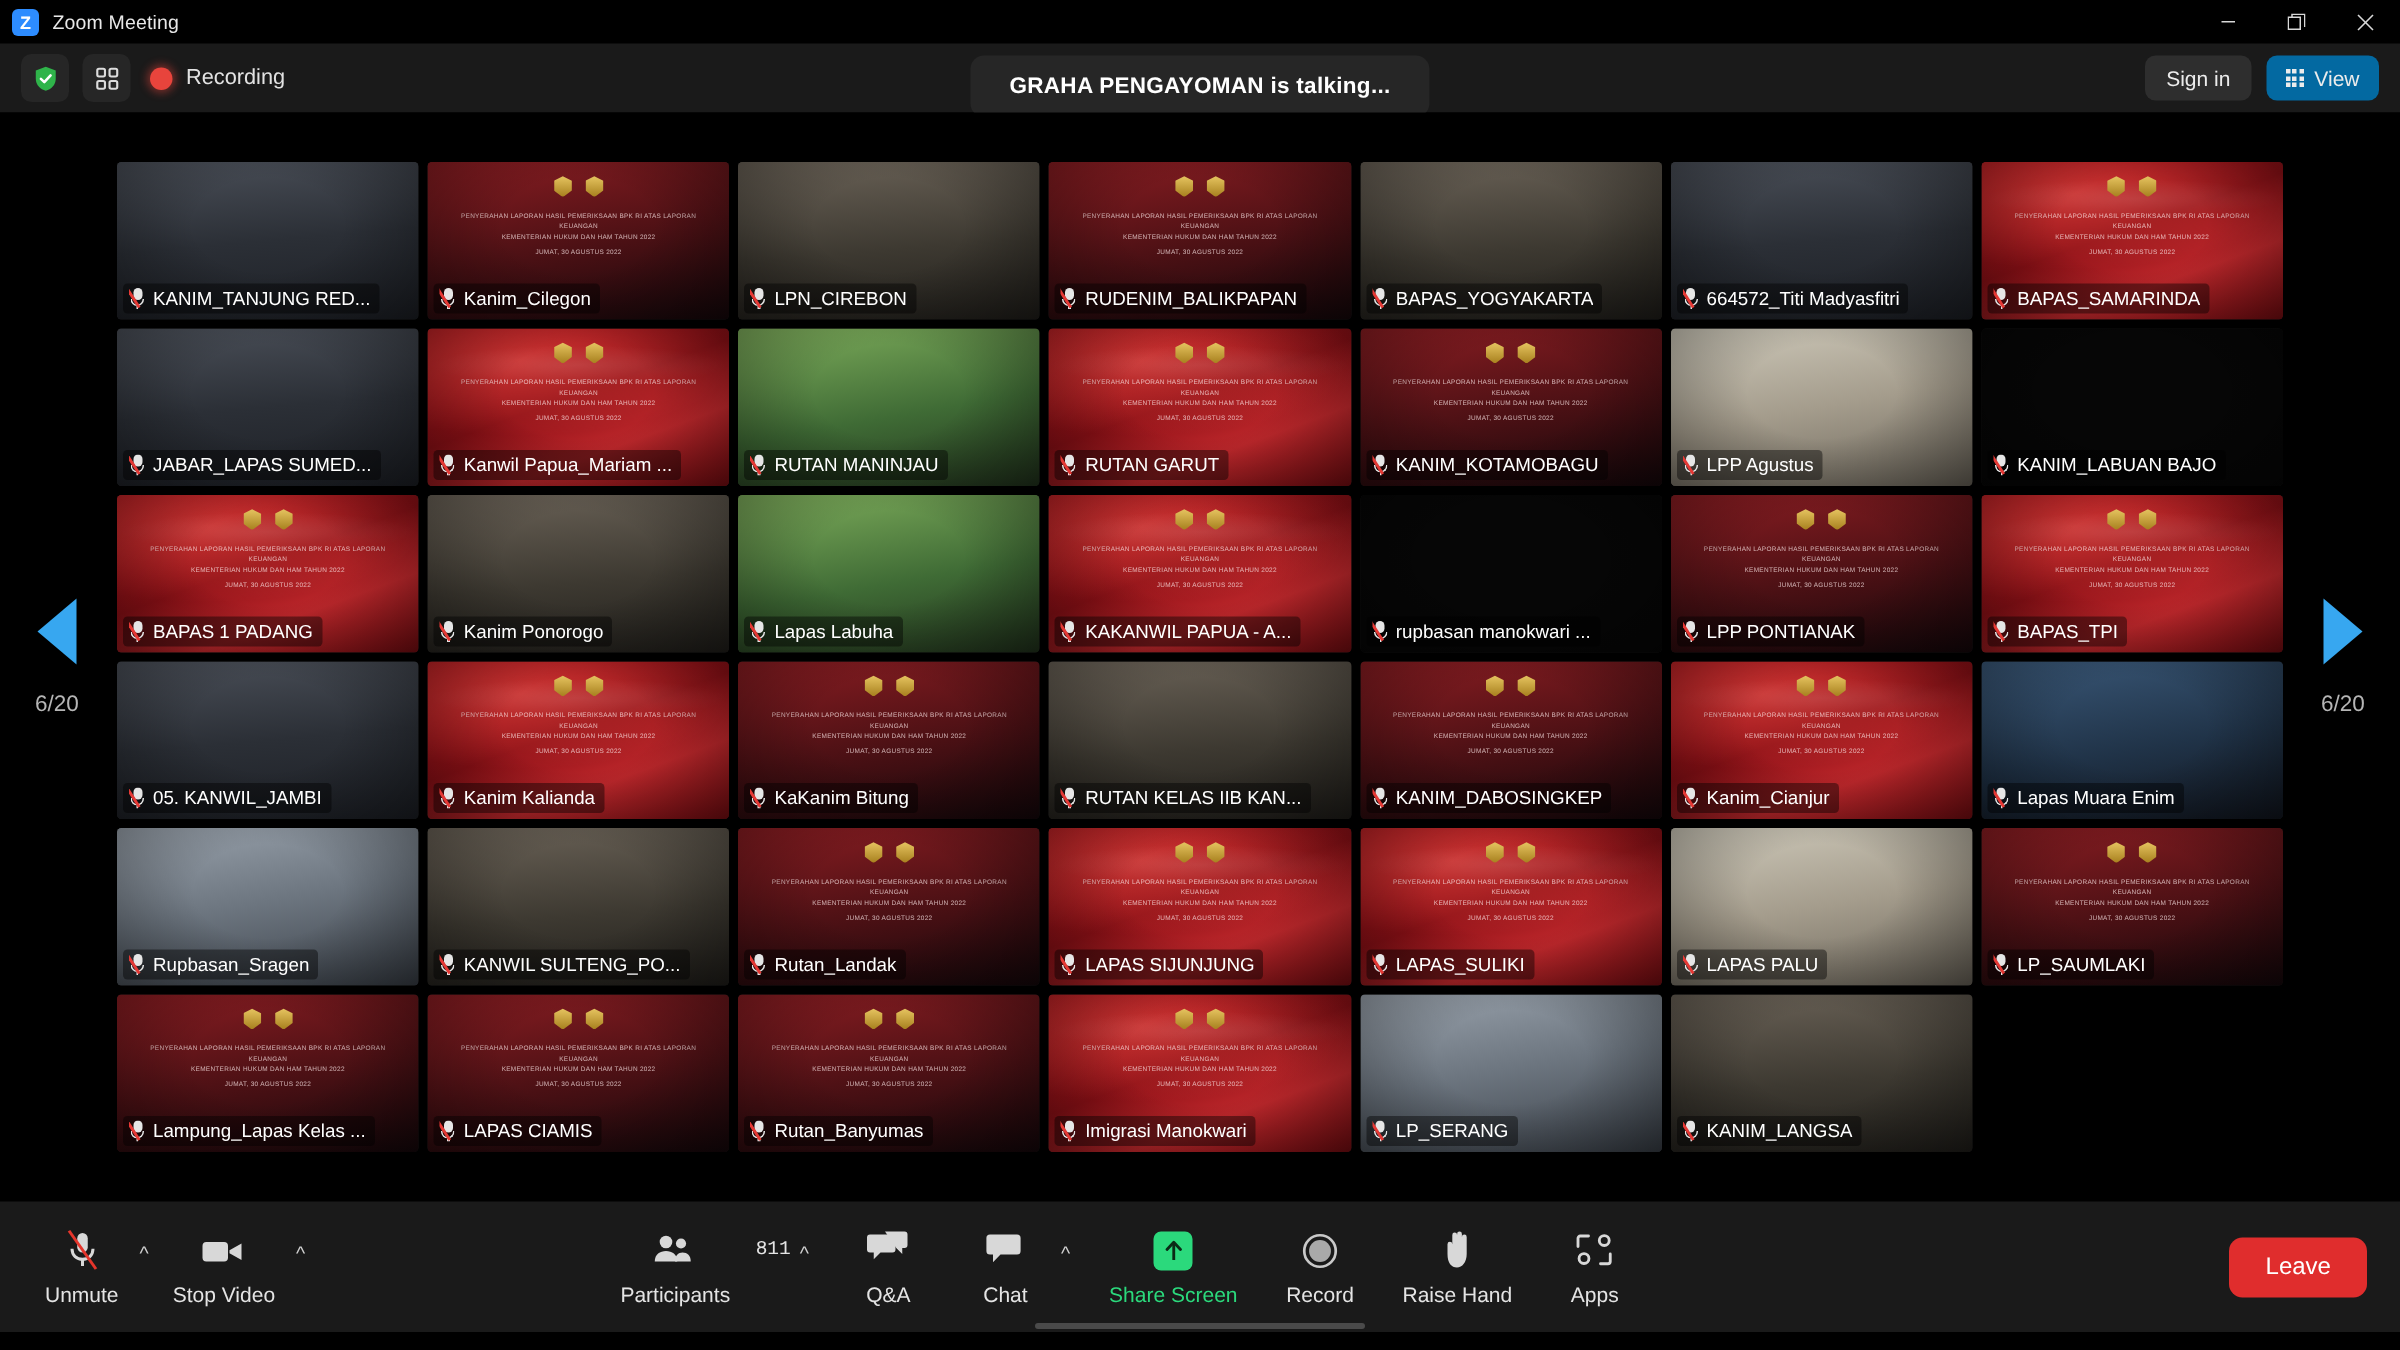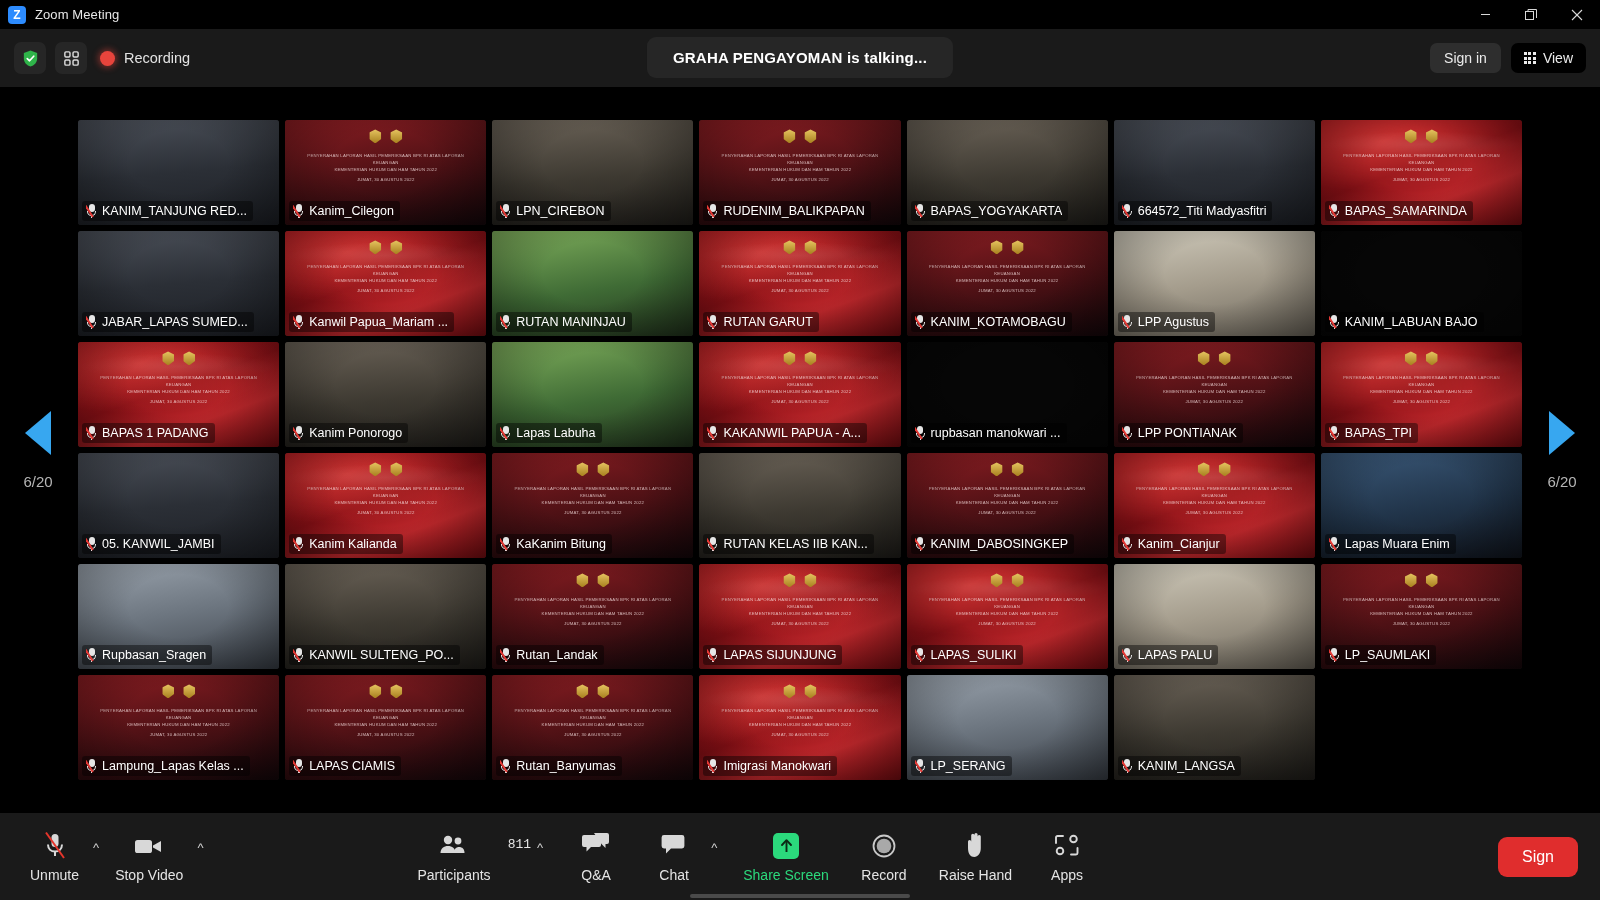--- a/index.html
+++ b/index.html
@@ -24,21 +24,21 @@
   #app-title { color: #e8e8e8; font-size: 13px; margin-left: 9px; letter-spacing: .1px;}
   #win-controls { margin-left: auto; display: flex; height: 29px; }
   .win-btn {
     width: 46px; height: 29px; display: flex; align-items: center; justify-content: center;
     color: #d8d8d8;
   }
   .win-btn svg { display: block; }
 
   
   #topbar {
-    height: 58px; background: #1a1a1a; display: flex; align-items: center;
+    height: 46px; background: #1a1a1a; display: flex; align-items: center;
     position: relative; padding: 0 14px;
   }
   .tb-icon-btn {
     width: 32px; height: 32px; border-radius: 7px;
     display: flex; align-items: center; justify-content: center;
     background: #262626; margin-right: 9px;
   }
   #recording-chip { display: flex; align-items: center; gap: 9px; margin-left: 4px; }
   #rec-dot {
     width: 15px; height: 15px; border-radius: 50%;
@@ -51,21 +51,21 @@
     background: #262626; border-radius: 9px; padding: 12px 26px;
     color: #fff; font-size: 15px; font-weight: bold; letter-spacing: .2px;
     white-space: nowrap;
   }
   #topbar-right { margin-left: auto; display: flex; align-items: flex-end; gap: 10px; }
   #signin-btn {
     background: #2e2e2e; border-radius: 7px; padding: 7px 14px;
     color: #ececec; font-size: 14px;
   }
   #view-btn {
-    background: #000000; border-radius: 7px; padding: 7px 13px;
+    background: #0369a1; border-radius: 7px; padding: 7px 13px;
     color: #ececec; font-size: 14px; display: flex; align-items: center; gap: 7px;
   }
   .grid-glyph { display: grid; grid-template-columns: repeat(3,3px); gap: 1.5px; }
   .grid-glyph i { width: 3px; height: 3px; background: #ececec; display: block; }
 
   
   #gallery-area {
     position: relative; height: 726px; background: #000;
     display: flex; align-items: center;
   }
@@ -1098,17 +1098,17 @@
           <circle cx="20.5" cy="6" r="3.3" fill="none" stroke="#d8d8d8" stroke-width="1.9"></circle>
           <circle cx="7" cy="18" r="3.3" fill="none" stroke="#d8d8d8" stroke-width="1.9"></circle>
           <path d="M18 21.5 H23 A1.5 1.5 0 0 0 24.5 20 V15" fill="none" stroke="#d8d8d8" stroke-width="1.9" stroke-linecap="round"></path>
         </svg>
       </div>
       <div class="lbl">Apps</div>
     </div>
   </div>
 
   <div id="ctrl-right">
-    <div id="leave-btn">Sign</div>
+    <div id="leave-btn">Leave</div>
   </div>
 
   <div id="homeindicator"></div>
 </div>
 
 </body></html>

